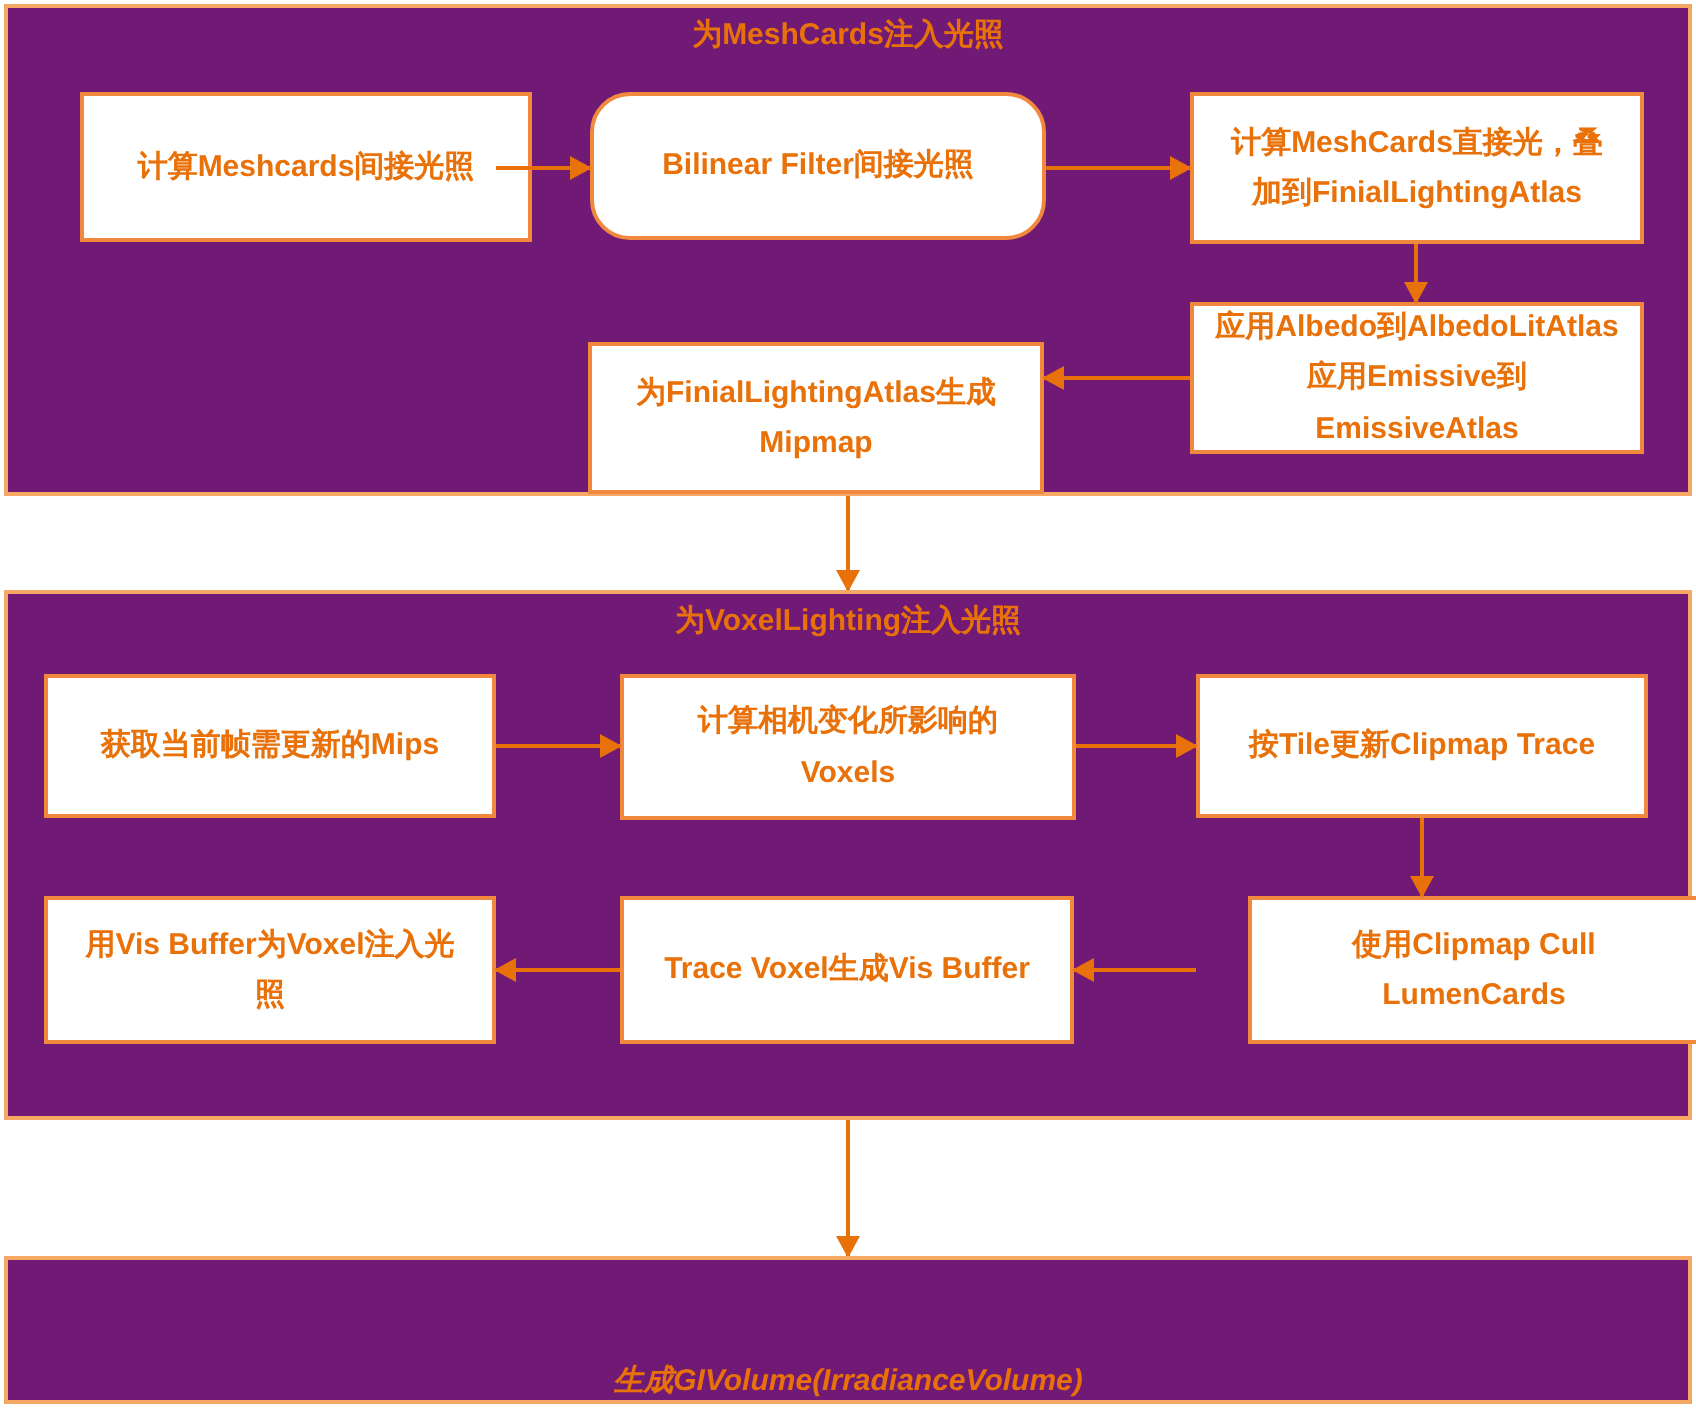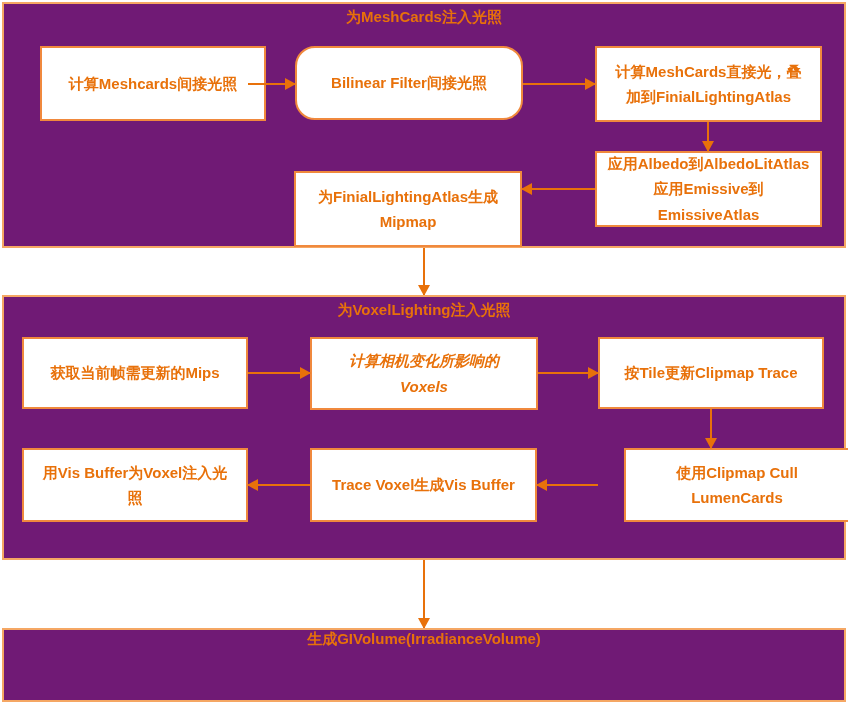--- a/index.html
+++ b/index.html
@@ -17,21 +17,21 @@
   }
   .container-title{
     position:absolute;
     left:0;right:0;top:4px;
     text-align:center;
     font-size:15px;
     font-weight:bold;
     color:#E8710A;
   }
   .container.center-title{
-    display:flex;align-items:flex-start;justify-content:center;
+    display:flex;align-items:flex-end;justify-content:center;font-style:italic;
   }
   .container.center-title .container-title{
     position:static;
   }
   .node{
     position:absolute;
     border:2px solid #F0893D;
     background:#ffffff;
     box-sizing:border-box;
     display:flex;align-items:center;justify-content:center;
@@ -90,21 +90,21 @@
   <div class="arrow arrow-h dir-left" style="left:518px;top:184px;width:73px;"></div>
 </div>
 
 <div class="arrow arrow-v dir-down" style="left:423px;top:248px;height:47px;"></div>
 
 <div class="container" style="left:2px;top:295px;width:844px;height:265px;">
   <div class="container-title">为VoxelLighting注入光照</div>
 
   <div class="node" style="left:18px;top:40px;width:226px;height:72px;">获取当前帧需更新的Mips</div>
 
-  <div class="node" style="left:306px;top:40px;width:228px;height:73px;font-style:italic;">计算相机变化所影响的
+  <div class="node" style="left:306px;top:40px;width:228px;height:73px;">计算相机变化所影响的
 Voxels</div>
 
   <div class="node" style="left:594px;top:40px;width:226px;height:72px;">按Tile更新Clipmap Trace</div>
 
   <div class="node" style="left:620px;top:151px;width:226px;height:74px;">使用Clipmap Cull
 LumenCards</div>
 
   <div class="node" style="left:306px;top:151px;width:227px;height:74px;">Trace Voxel生成Vis Buffer</div>
 
   <div class="node" style="left:18px;top:151px;width:226px;height:74px;">用Vis Buffer为Voxel注入光

